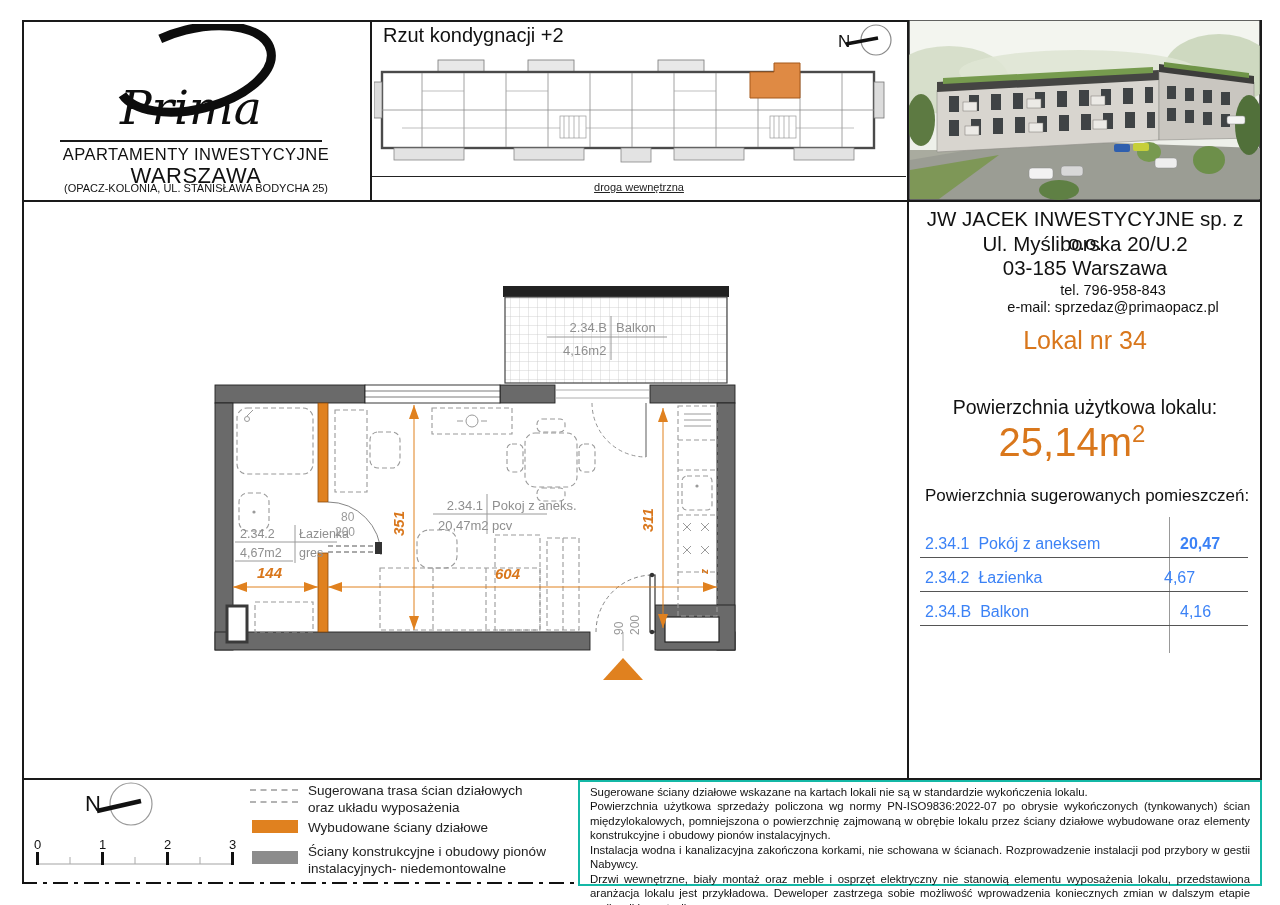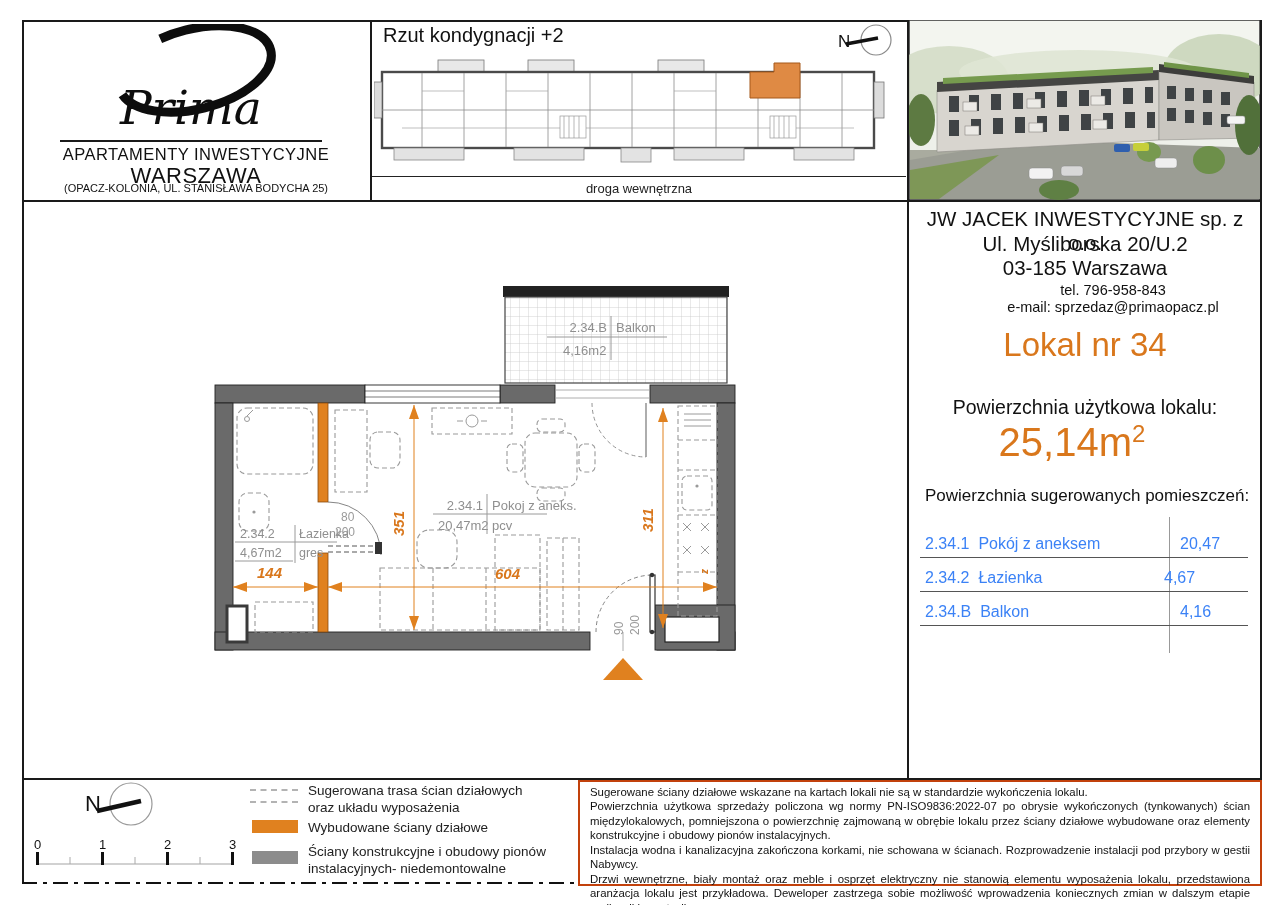--- a/index.html
+++ b/index.html
@@ -7,34 +7,34 @@
   .page{position:relative;width:1280px;height:905px;background:#fff;overflow:hidden;}
   .abs{position:absolute;}
   .bar{position:absolute;background:#1a1a1a;}
   .dashdot{position:absolute;height:2px;background:repeating-linear-gradient(90deg,#111 0 15px,transparent 15px 21px,#111 21px 25px,transparent 25px 31px);}
   .center{text-align:center;}
   .accent{color:#D9771C;}
   .logo-t1{font-size:16.5px;letter-spacing:.5px;}
   .logo-t2{font-size:22px;letter-spacing:.5px;}
   .logo-t3{font-size:11px;}
   .ov-title{font-size:20px;}
-  .road{font-size:13px;color:#222;}
+  .road{font-size:11px;color:#222;text-decoration:underline;}
   .co-line{font-size:20.5px;line-height:24px;}
   .co-small{font-size:14.5px;padding-left:28px;}
-  .lokal{font-size:33px;}
+  .lokal{font-size:25px;}
   .area-label{font-size:19.5px;}
   .area-val{font-size:40px;}
   .rooms-h{font-size:17px;}
   .room-row{font-size:16px;color:#3b82f6;}
   .tline{position:absolute;height:1px;background:#555;}
   .vline{position:absolute;width:1px;background:#999;}
   .leg-txt{font-size:13.5px;color:#222;line-height:16px;}
   .leg-dash{position:absolute;width:48px;height:0;border-top:2px dashed #b3b3b3;}
   .swatch{position:absolute;width:46px;height:13px;}
-  .disc{position:absolute;left:578px;top:780px;width:684px;height:106px;border:2px solid #c2410c;box-sizing:border-box;padding:3px 10px 0 10px;}
+  .disc{position:absolute;left:578px;top:780px;width:684px;height:106px;border:2px solid #14b8a6;box-sizing:border-box;padding:3px 10px 0 10px;}
   .disc p{margin:0;font-size:11.4px;line-height:1.27;text-align:justify;color:#111;}
   sup{font-size:60%;}
 </style>
 </head>
 <body>
 
 <div class="page">
 
   <div class="bar" style="left:22px;top:20px;width:1240px;height:2px;"></div>
   <div class="bar" style="left:22px;top:20px;width:2px;height:864px;"></div>
@@ -191,21 +191,21 @@
   <div class="abs center co-small" style="left:908px;top:299px;width:354px;">e-mail: sprzedaz@primaopacz.pl</div>
 
   <div class="abs center lokal accent" style="left:908px;top:326px;width:354px;">Lokal nr 34</div>
   <div class="abs center area-label" style="left:908px;top:396px;width:354px;">Powierzchnia użytkowa lokalu:</div>
   <div class="abs center area-val accent" style="left:908px;top:420px;width:328px;"><span>25,14m</span><sup>2</sup></div>
   <div class="abs rooms-h" style="left:925px;top:486px;">Powierzchnia sugerowanych pomieszczeń:</div>
 
   <div class="vline" style="left:1169px;top:517px;height:136px;"></div>
 
   <div class="abs room-row" style="left:925px;top:535px;"><span>2.34.1</span>&nbsp;&nbsp;<span>Pokój z aneksem</span></div>
-  <div class="abs room-row" style="left:1180px;top:535px;">20,47</div>
+  <div class="abs room-row" style="left:1180px;top:535px;font-weight:bold;">20,47</div>
   <div class="tline" style="left:920px;top:557px;width:328px;"></div>
 
   <div class="abs room-row" style="left:925px;top:569px;"><span>2.34.2</span>&nbsp;&nbsp;<span>Łazienka</span></div>
   <div class="abs room-row" style="left:1164px;top:569px;">4,67</div>
   <div class="tline" style="left:920px;top:591px;width:328px;"></div>
 
   <div class="abs room-row" style="left:925px;top:603px;"><span>2.34.B</span>&nbsp;&nbsp;<span>Balkon</span></div>
   <div class="abs room-row" style="left:1180px;top:603px;">4,16</div>
   <div class="tline" style="left:920px;top:625px;width:328px;"></div>
 

